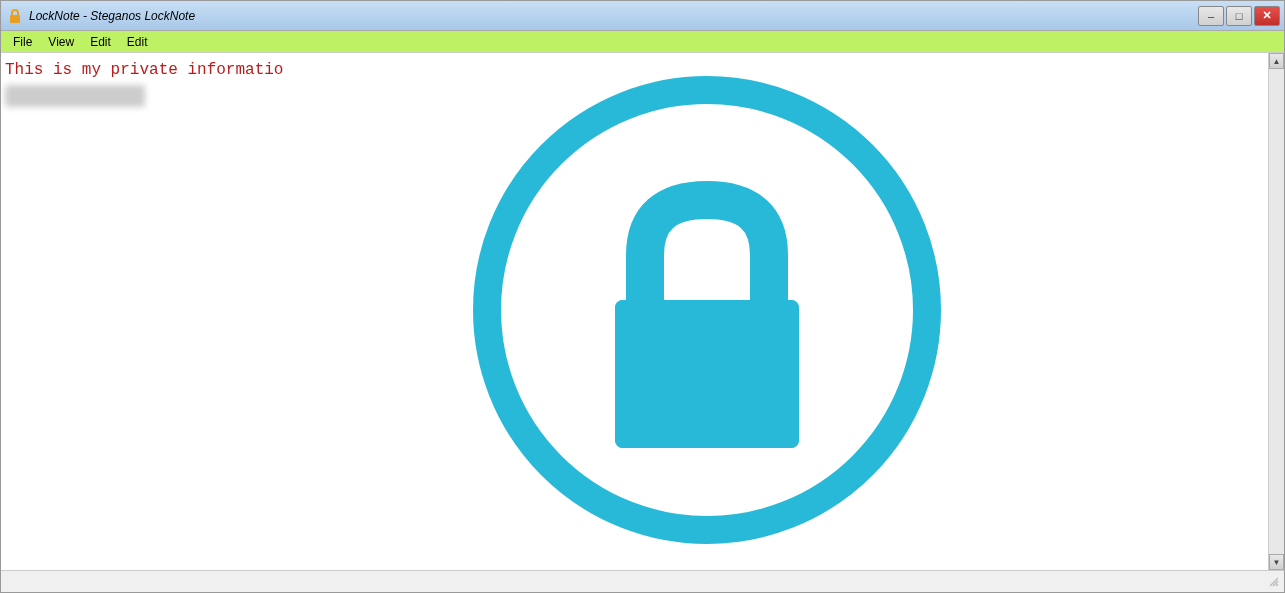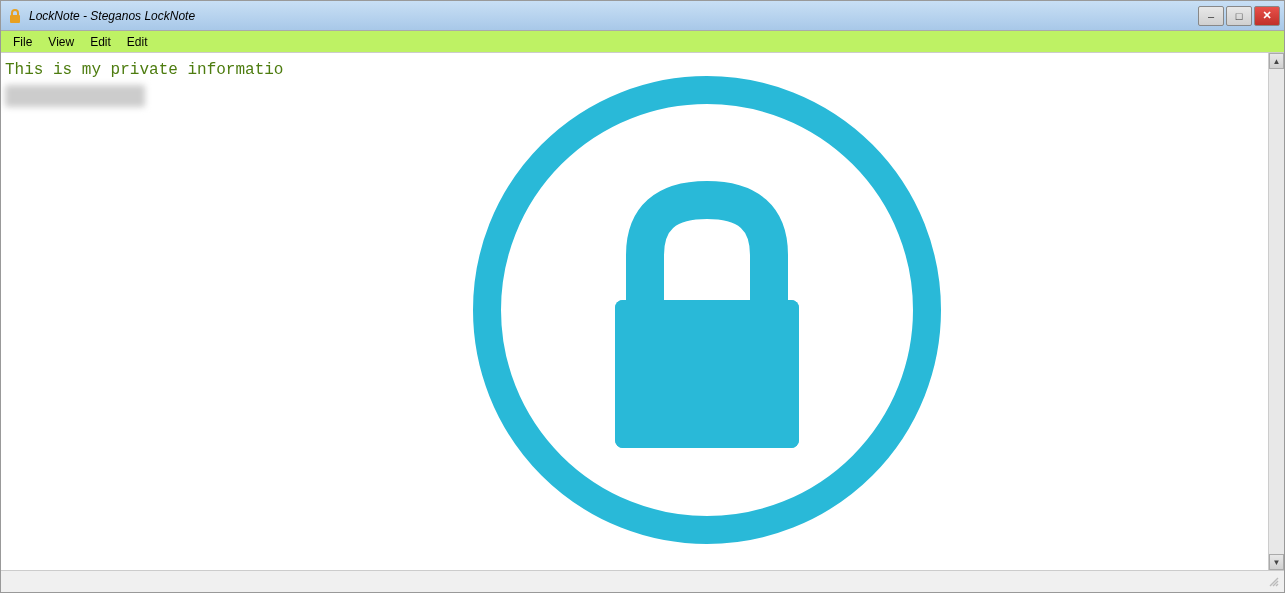--- a/index.html
+++ b/index.html
@@ -106,21 +106,21 @@
       background: white;
     }
 
     
     .text-area {
       flex: 1;
       background: white;
       padding: 6px 4px;
       font-family: 'Courier New', Courier, monospace;
       font-size: 16px;
-      color: #4d7c0f;
+      color: #b91c1c;
       overflow: hidden;
       position: relative;
     }
 
     .text-line {
       line-height: 1.4;
       white-space: nowrap;
     }
 
     .text-line-blurred {

